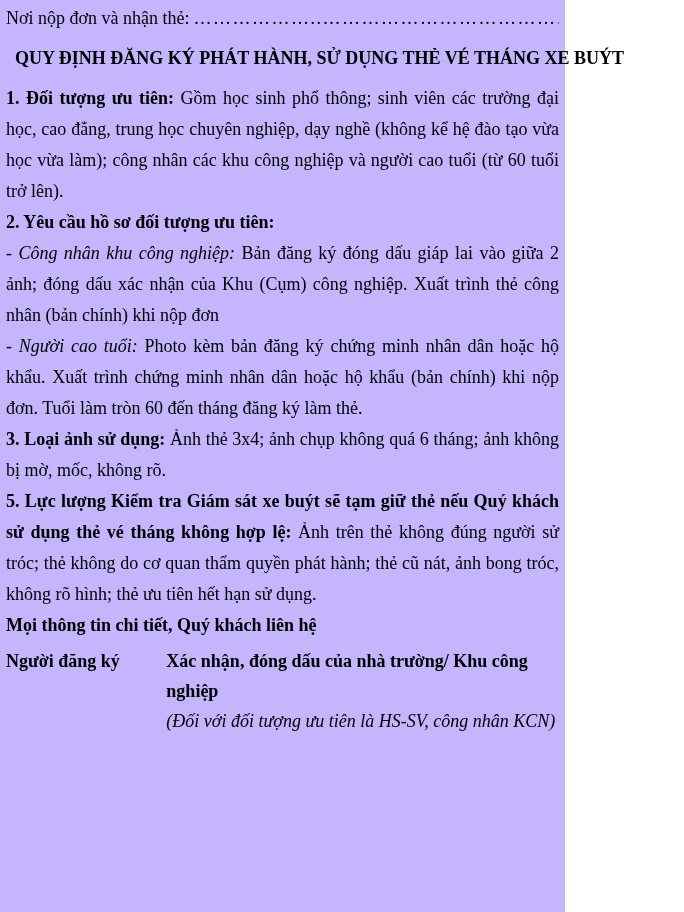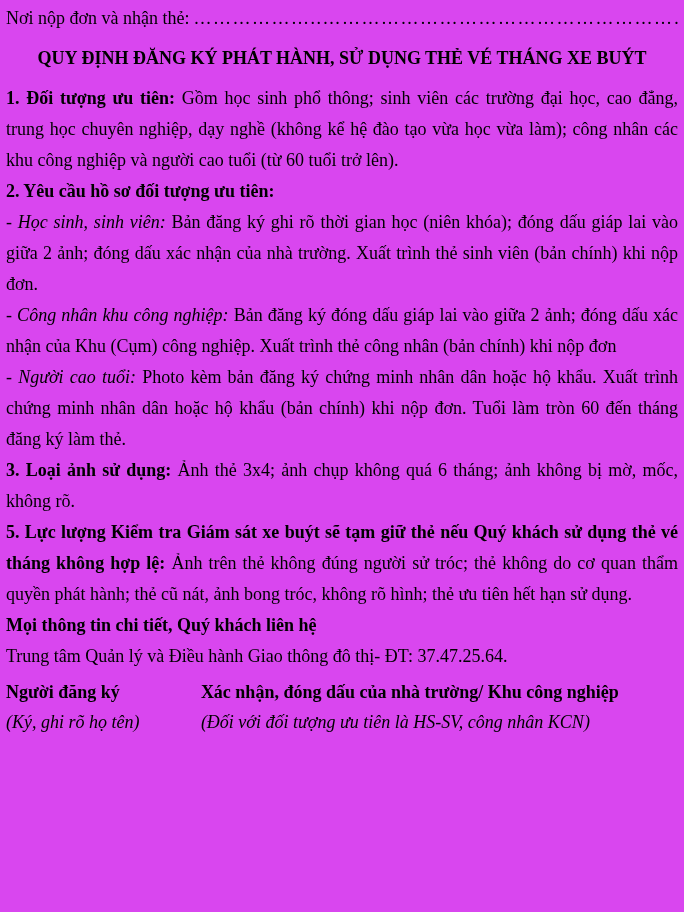--- a/index.html
+++ b/index.html
@@ -11,24 +11,24 @@
     width: 684px;
     height: 912px;
     overflow: hidden;
     color: #000000;
     font-family: "Liberation Serif", serif;
     font-size: 18px;
     line-height: 31px;
   }
   .page {
     box-sizing: border-box;
-    width: 684px;
+    width: 565px;
     height: 912px;
     padding: 3px 6px 0 6px;
-    background: #d946ef;
+    background: #c4b5fd;
   }
   .fill-line {
     display: flex;
     align-items: baseline;
     white-space: nowrap;
     overflow: hidden;
   }
   .fill-line .label {
     flex: 0 0 auto;
     padding-right: 4px;
@@ -92,40 +92,37 @@
     <span class="label">Nơi nộp đơn và nhận thẻ:</span>
     <span class="dots">………………..………………………………………………………………………………………</span>
   </div>
 
   <h1 class="doc-title">QUY ĐỊNH ĐĂNG KÝ PHÁT HÀNH, SỬ DỤNG THẺ VÉ THÁNG XE BUÝT</h1>
 
   <p class="para"><span class="lead-bold">1. Đối tượng ưu tiên:</span><span> Gồm học sinh phổ thông; sinh viên các trường đại học, cao đẳng, trung học chuyên nghiệp, dạy nghề (không kể hệ đào tạo vừa học vừa làm); công nhân các khu công nghiệp và người cao tuổi (từ 60 tuổi trở lên).</span></p>
 
   <p class="para"><span class="lead-bold">2. Yêu cầu hồ sơ đối tượng ưu tiên:</span><span></span></p>
 
-  <p class="para"><span class="lead-italic">- Học sinh, sinh viên:</span><span> Bản đăng ký ghi rõ thời gian học (niên khóa); đóng dấu giáp lai vào giữa 2 ảnh; đóng dấu xác nhận của nhà trường. Xuất trình thẻ sinh viên (bản chính) khi nộp đơn.</span></p>
 
   <p class="para"><span class="lead-italic">- Công nhân khu công nghiệp:</span><span> Bản đăng ký đóng dấu giáp lai vào giữa 2 ảnh; đóng dấu xác nhận của Khu (Cụm) công nghiệp. Xuất trình thẻ công nhân (bản chính) khi nộp đơn</span></p>
 
   <p class="para"><span class="lead-italic">- Người cao tuổi:</span><span> Photo kèm bản đăng ký chứng minh nhân dân hoặc hộ khẩu. Xuất trình chứng minh nhân dân hoặc hộ khẩu (bản chính) khi nộp đơn. Tuổi làm tròn 60 đến tháng đăng ký làm thẻ.</span></p>
 
   <p class="para"><span class="lead-bold">3. Loại ảnh sử dụng:</span><span> Ảnh thẻ 3x4; ảnh chụp không quá 6 tháng; ảnh không bị mờ, mốc, không rõ.</span></p>
 
 
   <p class="para"><span class="lead-bold">5. Lực lượng Kiểm tra Giám sát xe buýt sẽ tạm giữ thẻ nếu Quý khách sử dụng thẻ vé tháng không hợp lệ:</span><span> Ảnh trên thẻ không đúng người sử tróc; thẻ không do cơ quan thẩm quyền phát hành; thẻ cũ nát, ảnh bong tróc, không rõ hình; thẻ ưu tiên hết hạn sử dụng.</span></p>
 
   <p class="para"><span class="lead-bold">Mọi thông tin chi tiết, Quý khách liên hệ</span><span></span></p>
 
-  <p class="plain">Trung tâm Quản lý và Điều hành Giao thông đô thị- ĐT: 37.47.25.64.</p>
 
 
   <div class="signature">
     <div class="sig-col sig-left">
       <div class="sig-title">Người đăng ký</div>
-      <div class="sig-sub">(Ký, ghi rõ họ tên)</div>
     </div>
     <div class="sig-col sig-right">
       <div class="sig-title">Xác nhận, đóng dấu của nhà trường/ Khu công nghiệp</div>
       <div class="sig-sub">(Đối với đối tượng ưu tiên là HS-SV, công nhân KCN)</div>
     </div>
   </div>
 
 </div>
 
 </body></html>

